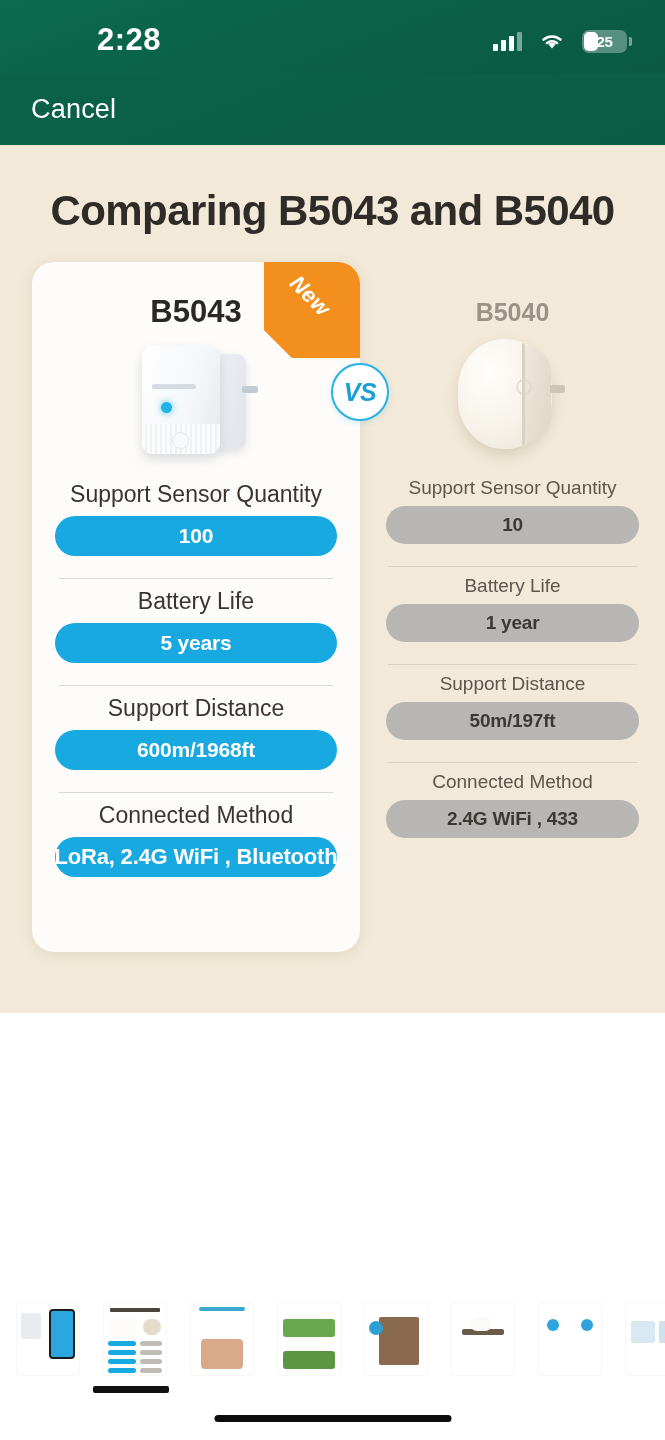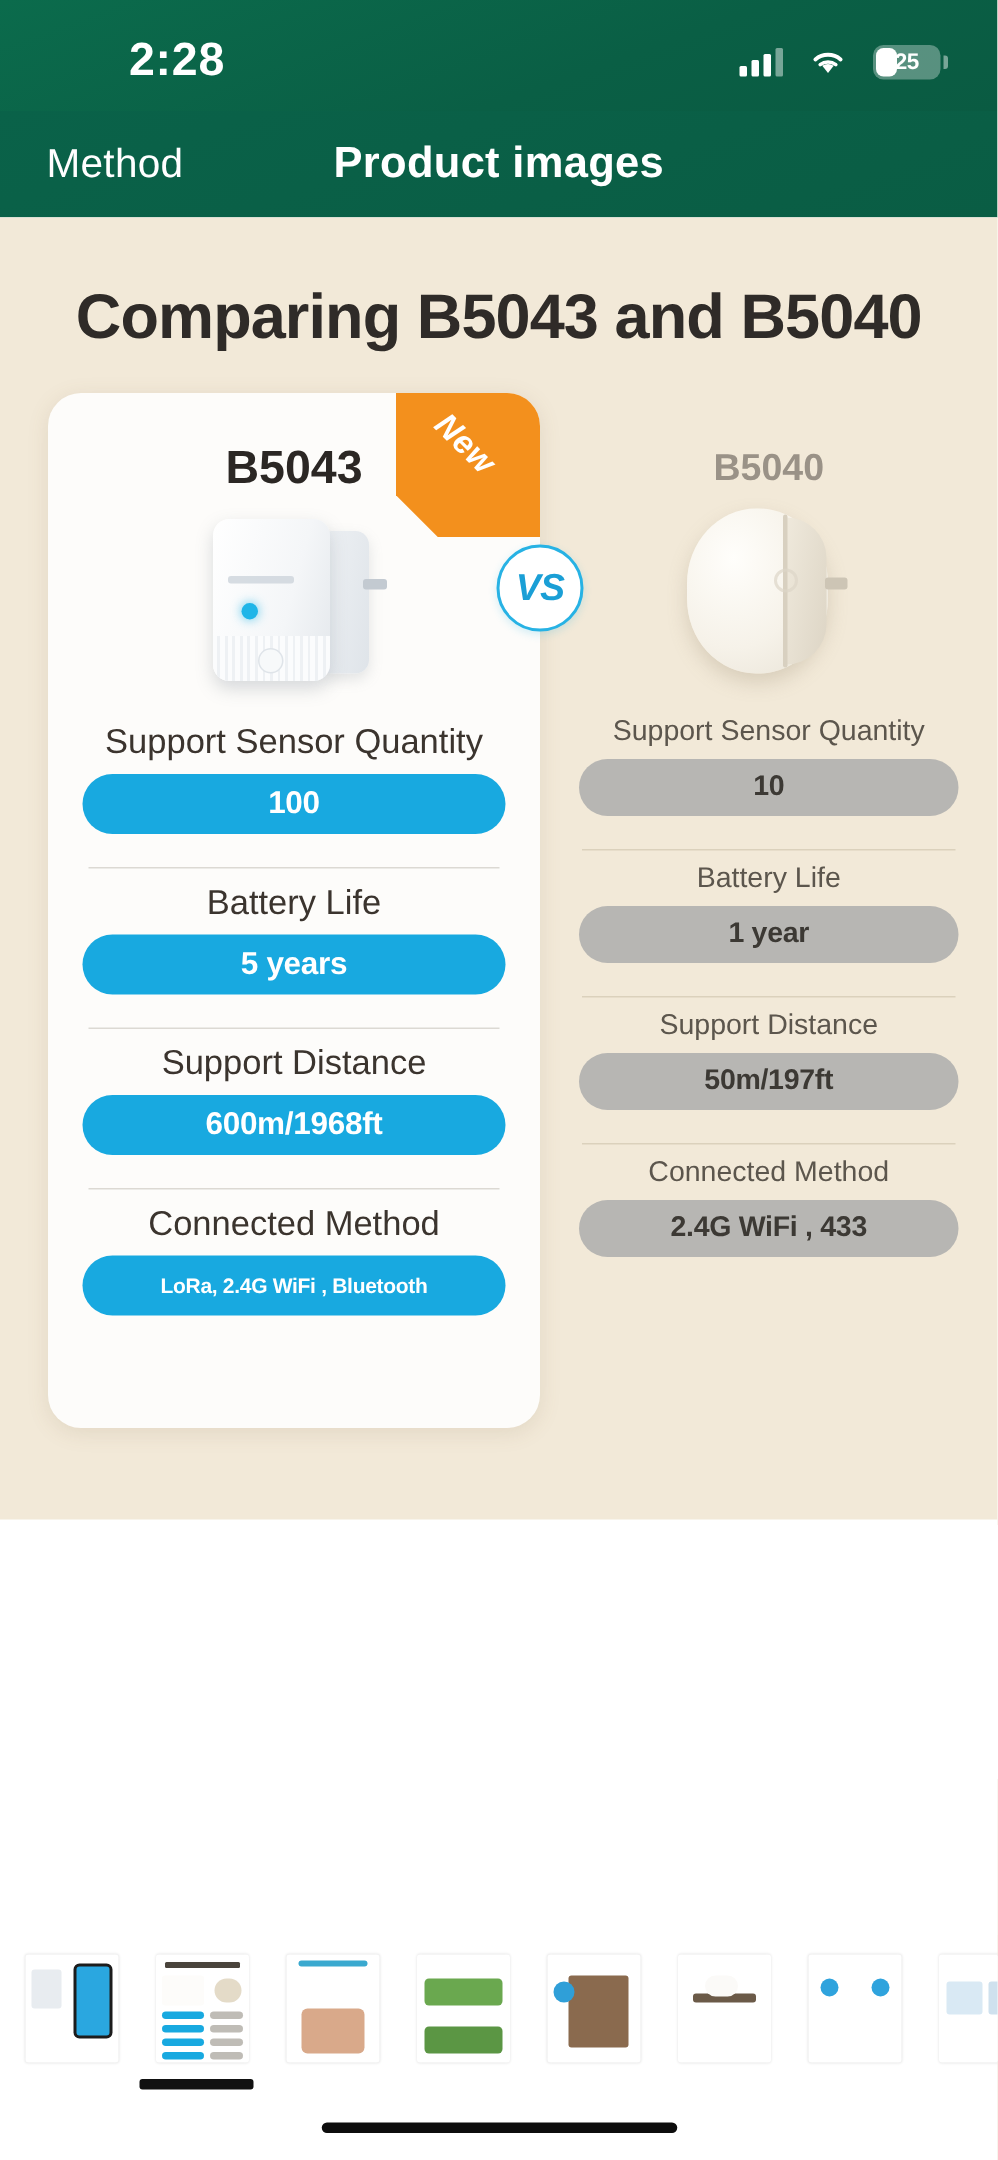--- a/index.html
+++ b/index.html
@@ -10,21 +10,21 @@
     background:#ffffff;
     overflow:hidden;
     position:relative;
   }
 
   
   .statusbar{
     position:absolute; left:0; top:0; width:665px; height:74px;
     background:linear-gradient(160deg,#0b6b4c 0%,#0a5f45 60%,#0a5b42 100%);
     display:flex; align-items:center; justify-content:space-between;
-    padding:0 38px 0 0;
+    padding:0 38px 0 11px;
   }
   .clock{
     color:#fff; font-size:31px; font-weight:bold; letter-spacing:0.5px;
     margin-left:86px; margin-top:6px;
   }
   .status-icons{ display:flex; align-items:center; gap:17px; margin-top:8px; }
 
   .signal{ display:flex; align-items:flex-end; gap:3px; height:20px; }
   .signal i{ display:block; width:5px; background:#ffffff; border-radius:1px; }
   .signal i:nth-child(1){ height:7px; }
@@ -296,22 +296,21 @@
       </svg>
     </span>
     <span class="battery">
       <span class="fill"></span>
       <span class="lvl">25</span>
     </span>
   </div>
 </div>
 
 <div class="navbar">
-  <div class="nav-cancel">Method</div>
-  <div class="nav-title">Product images</div>
+  <div class="nav-cancel">Cancel</div>
 </div>
 
 <div class="viewer">
 
   <div class="poster">
     <div class="poster-title">Comparing B5043 and B5040</div>
 
     <div class="compare">
 
       <div class="vs-badge">VS</div>
@@ -347,21 +346,21 @@
             <div class="pill">5 years</div>
           </div>
           <div class="divider"></div>
           <div class="spec">
             <div class="spec-label">Support Distance</div>
             <div class="pill">600m/1968ft</div>
           </div>
           <div class="divider"></div>
           <div class="spec">
             <div class="spec-label">Connected Method</div>
-            <div class="pill" style="font-size:14px;">LoRa, 2.4G WiFi , Bluetooth</div>
+            <div class="pill" style="font-size:22px;">LoRa, 2.4G WiFi , Bluetooth</div>
           </div>
         </div>
       </div>
 
       <div class="col-right">
         <div class="model-name dim">B5040</div>
 
         <div class="prod-wrap">
           <div class="dev-b5040">
             <span class="shell"></span>

